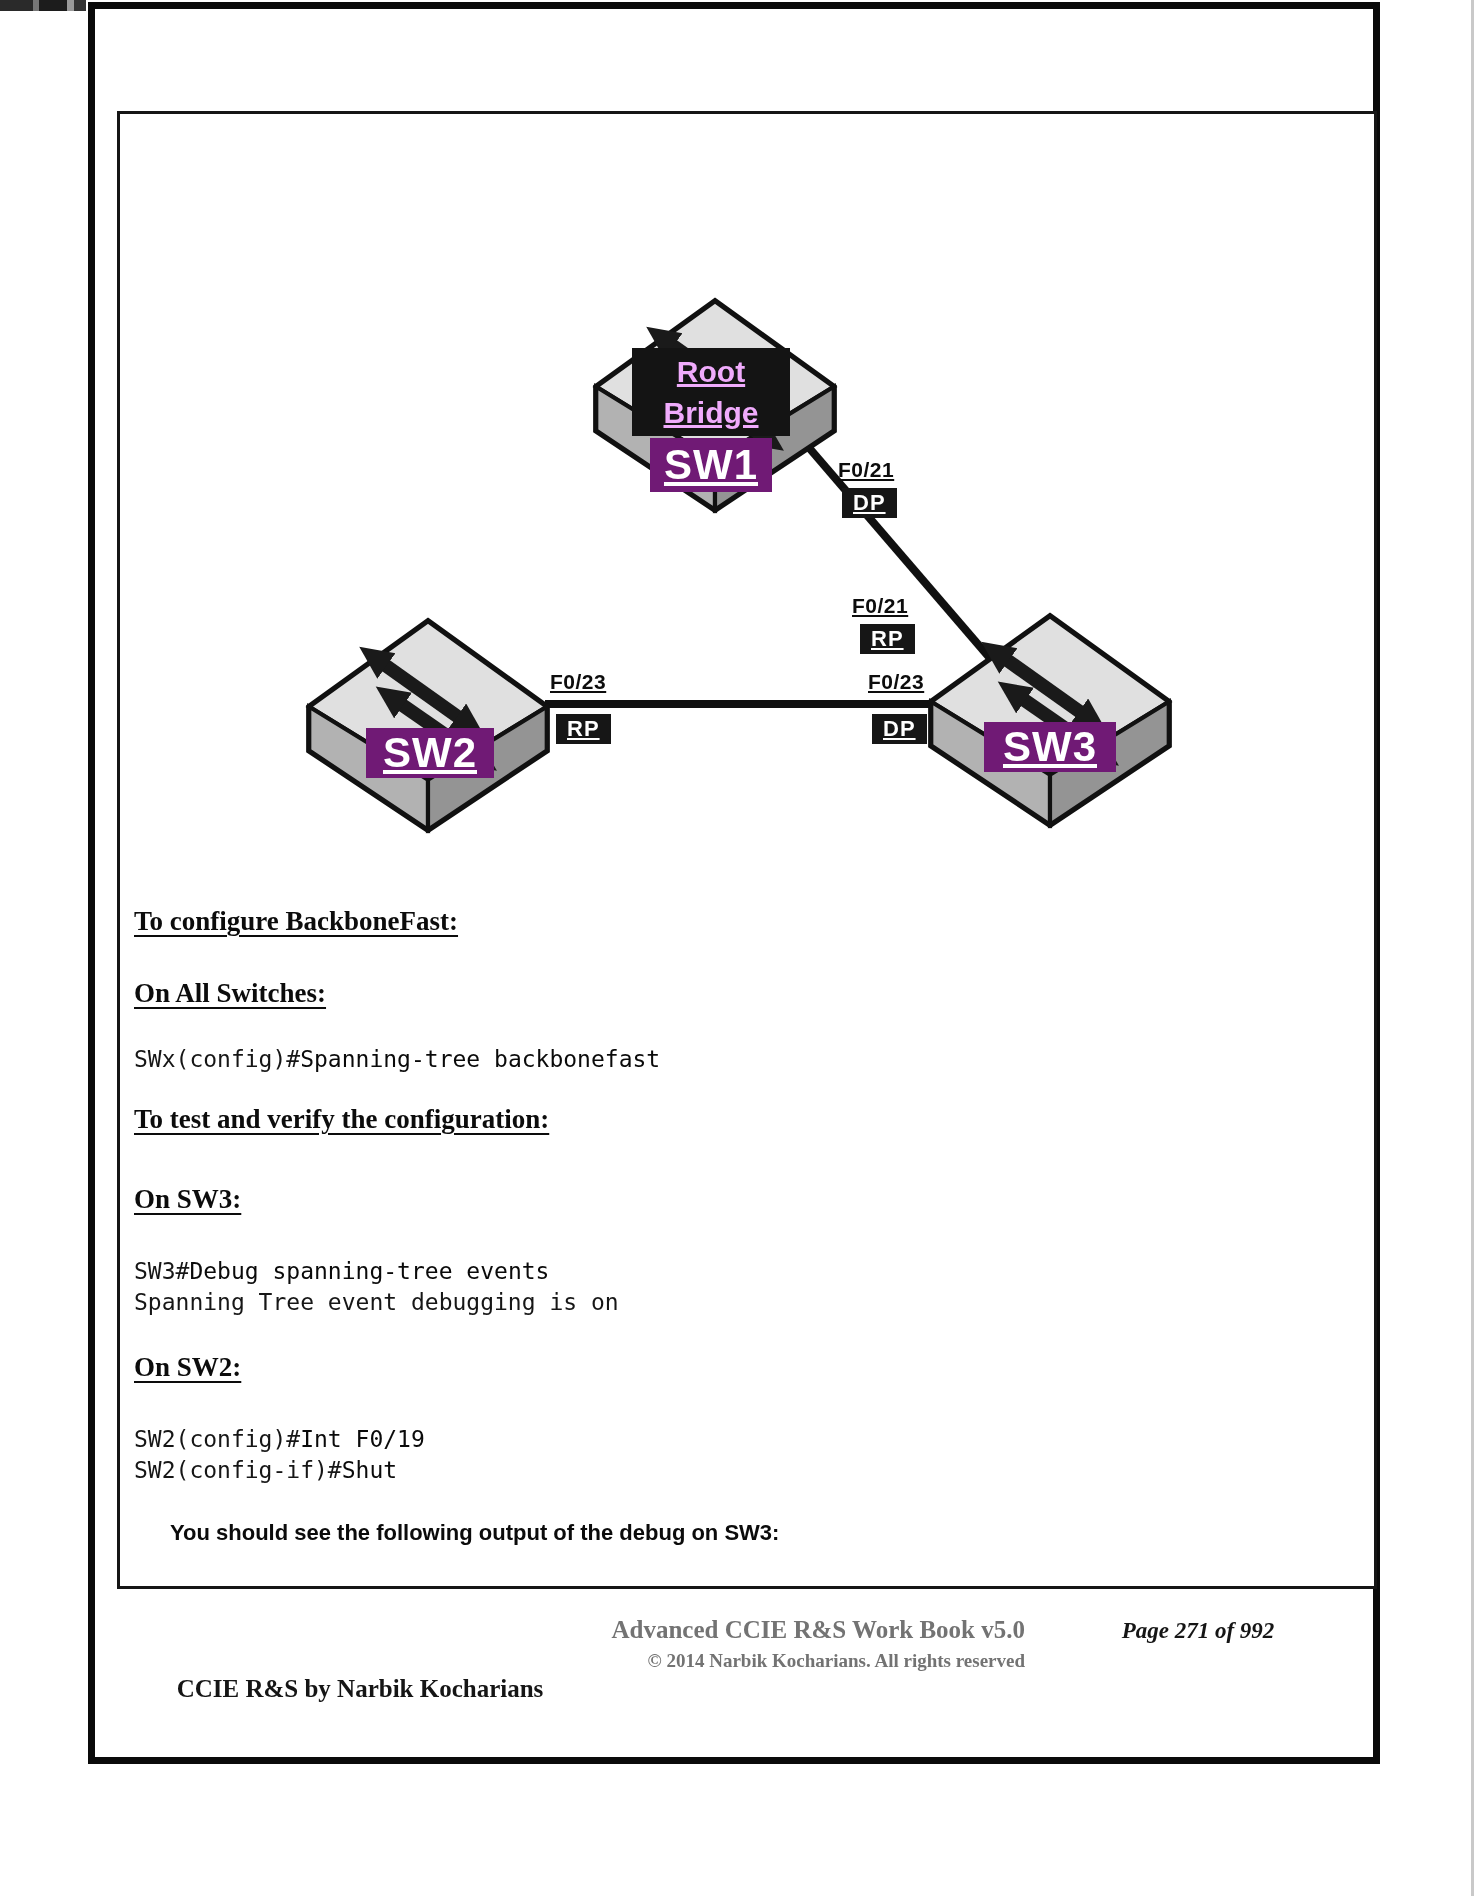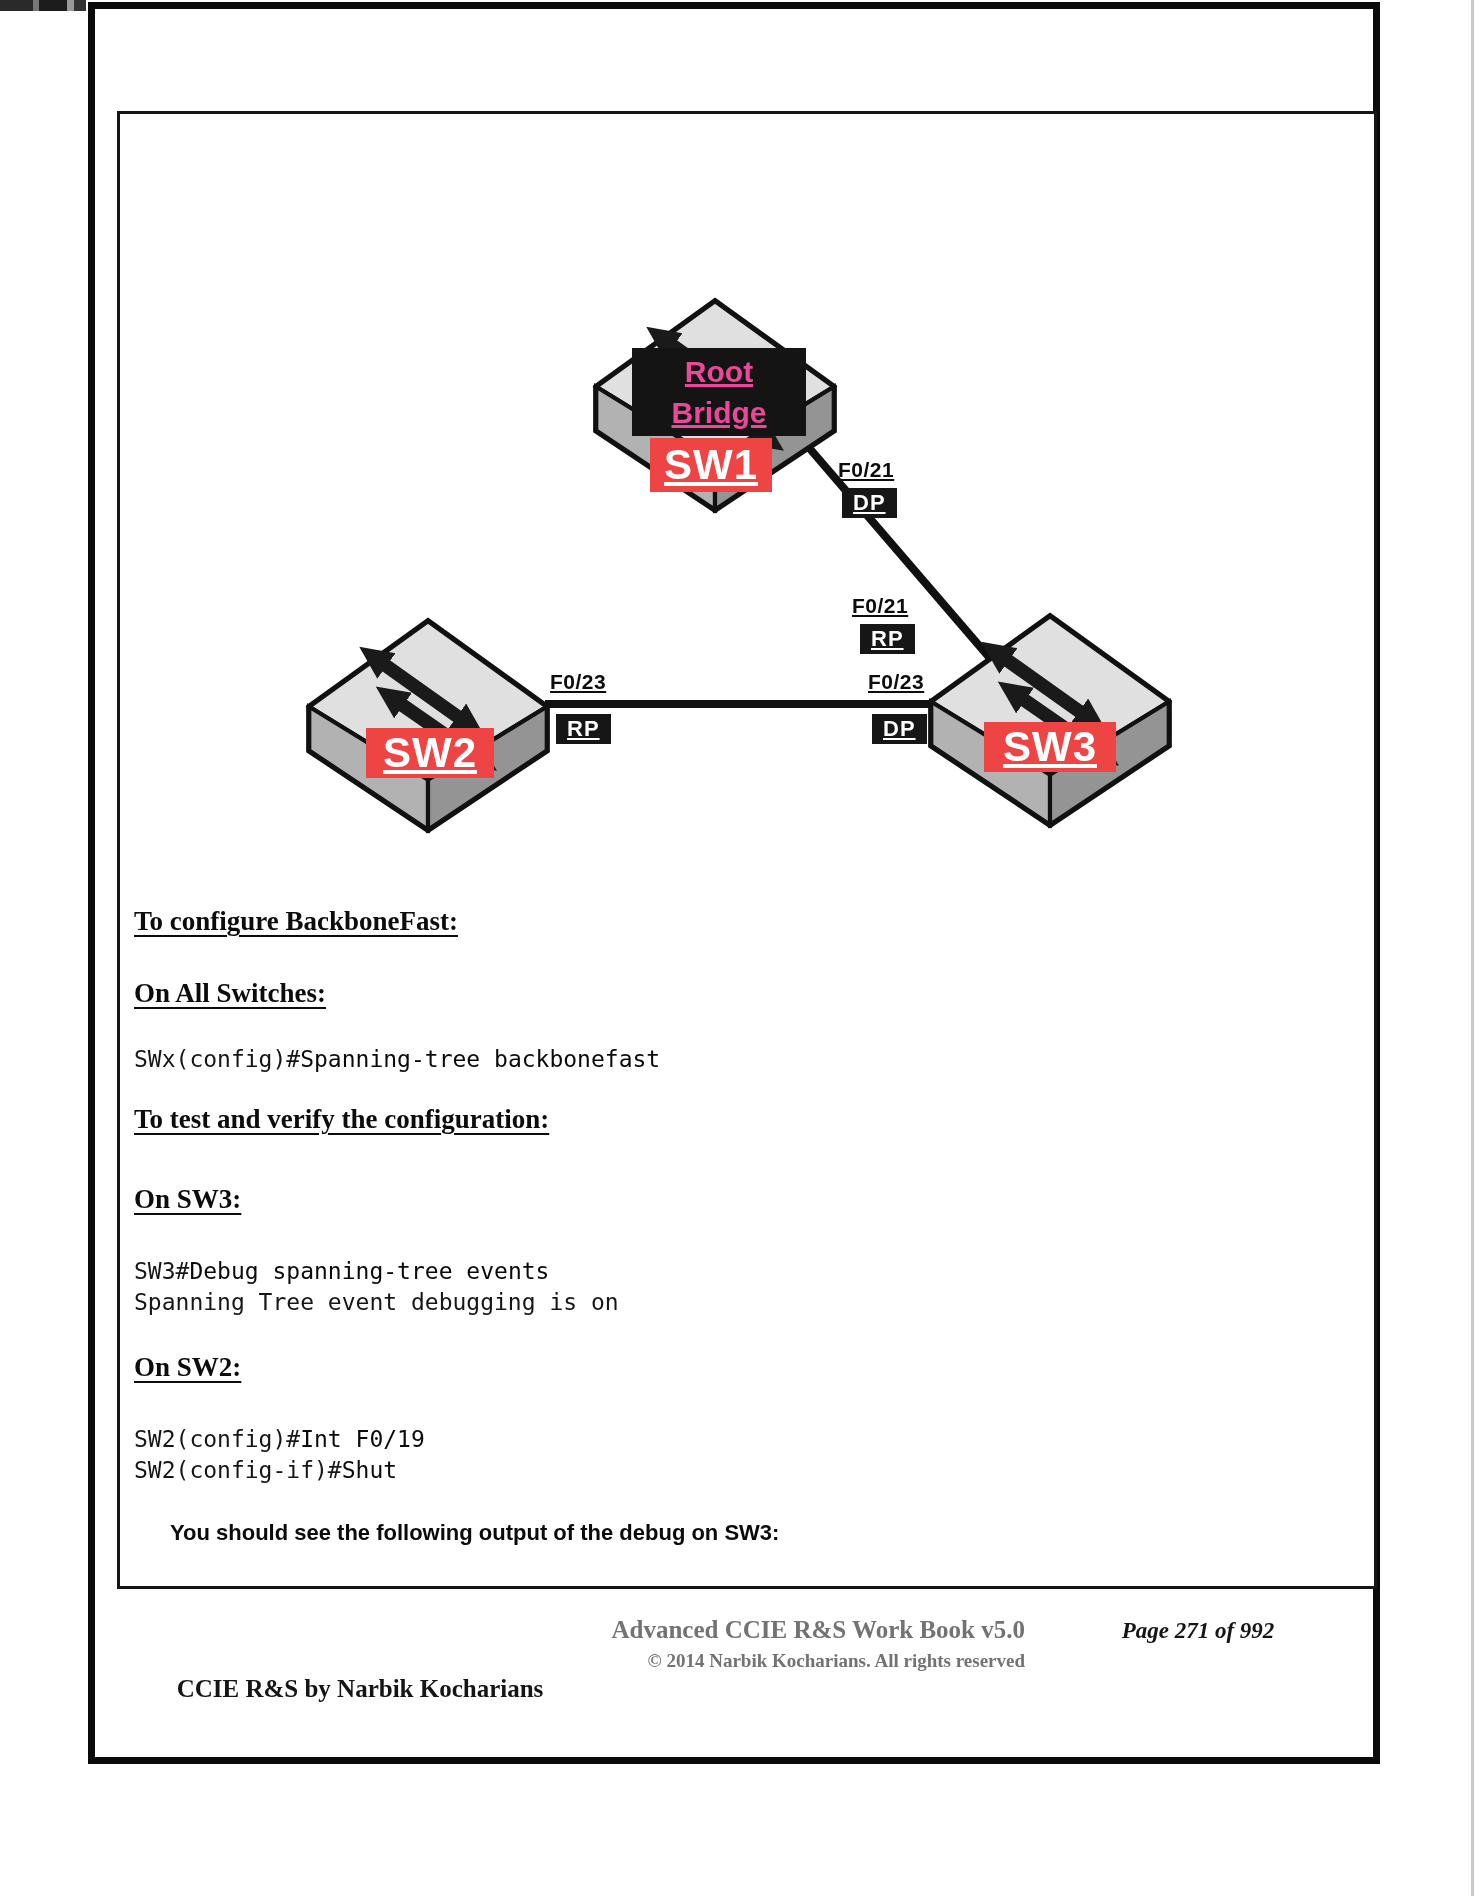--- a/index.html
+++ b/index.html
@@ -17,26 +17,26 @@
   .content-box{position:absolute;left:117px;top:111px;width:1260px;height:1478px;
                border:3px solid #151515;box-sizing:border-box;background:#ffffff;}
 
   
   .sw-icon{position:absolute;width:250px;height:221px;}
   .link{position:absolute;height:8px;background:#101010;}
   .port-label{position:absolute;font:bold 21px "Liberation Sans",sans-serif;color:#0d0d0d;
               text-decoration:underline;letter-spacing:.5px;}
   .role-box{position:absolute;background:#161616;color:#ffffff;font:bold 22px "Liberation Sans",sans-serif;
             padding:2px 11px;text-decoration:underline;letter-spacing:1px;}
-  .sw-name{position:absolute;background:#ef4444;color:#ffffff;display:flex;align-items:center;
+  .sw-name{position:absolute;background:#701a75;color:#ffffff;display:flex;align-items:center;
            justify-content:center;text-decoration:underline;font-family:"Liberation Sans",sans-serif;
            font-weight:bold;letter-spacing:1px;}
   .sw-name.big{font-size:42px;}
-  .role-label-box{position:absolute;background:#141414;color:#ec4899;text-align:center;
-           font:bold 30px/41px "Liberation Sans",sans-serif;text-decoration:underline;padding:3px 8px;}
+  .role-label-box{position:absolute;background:#141414;color:#f0abfc;text-align:center;
+           font:bold 30px/41px "Liberation Sans",sans-serif;text-decoration:underline;padding:3px 0;}
 
   
   .heading{position:absolute;left:134px;font:bold 27px "Liberation Serif",serif;color:#0c0c0c;
            text-decoration:underline;text-underline-offset:5px;}
   .code{position:absolute;left:134px;font:400 23px/31px "DejaVu Sans Mono",monospace;color:#161616;
         white-space:pre;}
   .code b{font-weight:normal;color:#0a0a0a;}
   .note{position:absolute;left:134px;font:bold 22px "Liberation Sans",sans-serif;color:#0b0b0b;margin-left:36px;}
 
   

